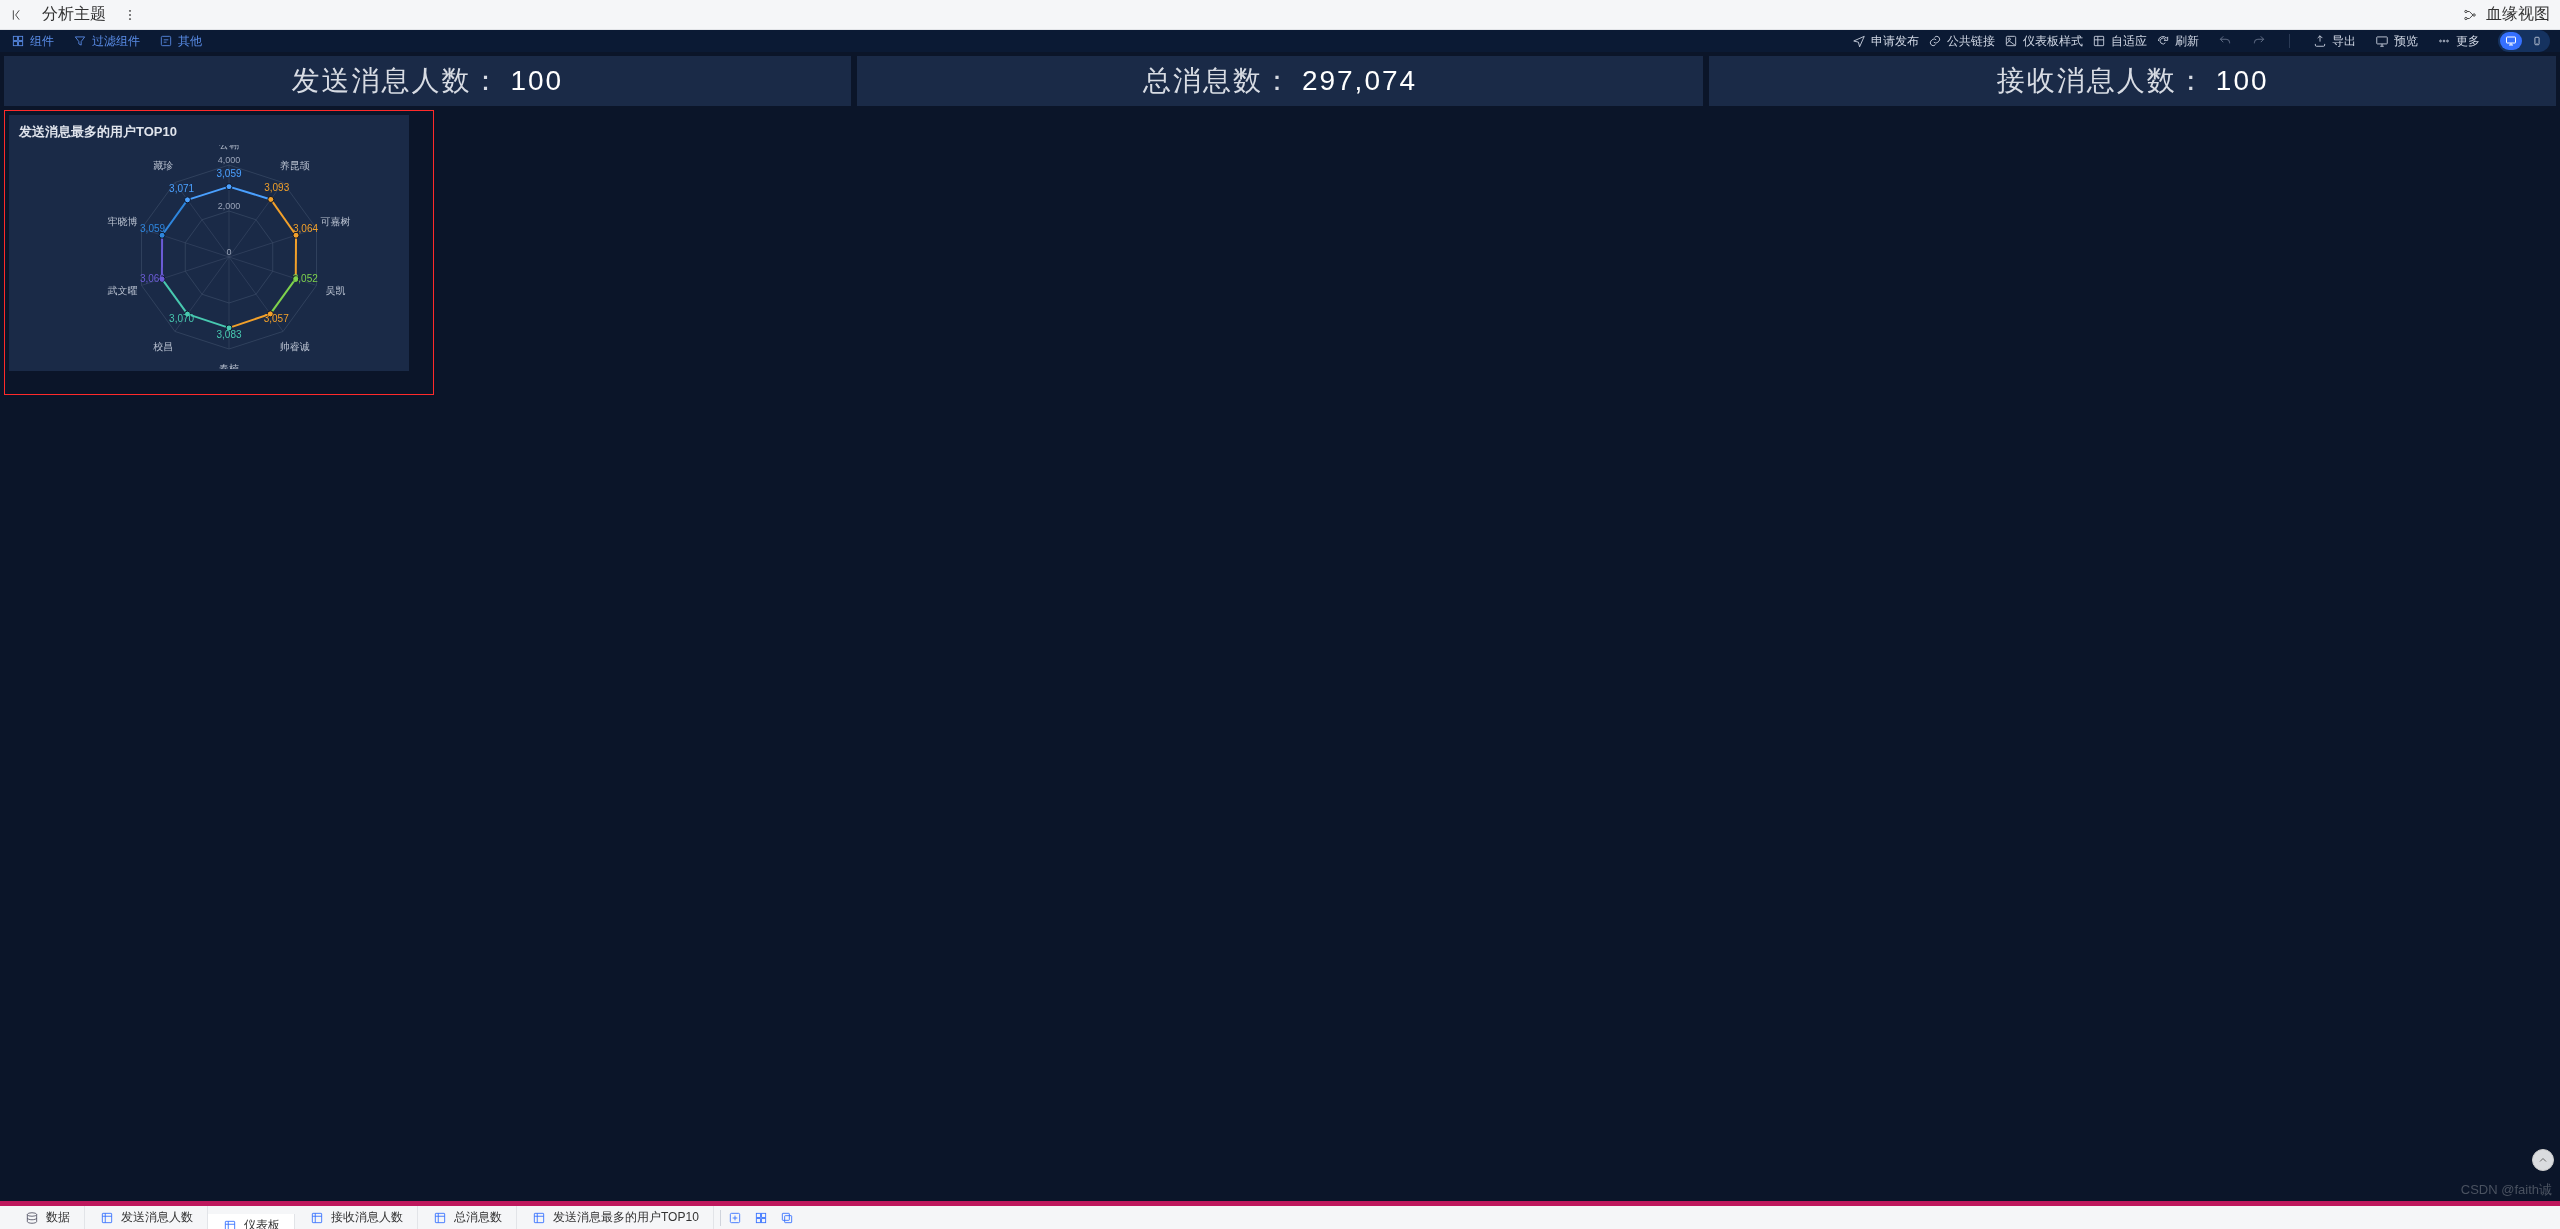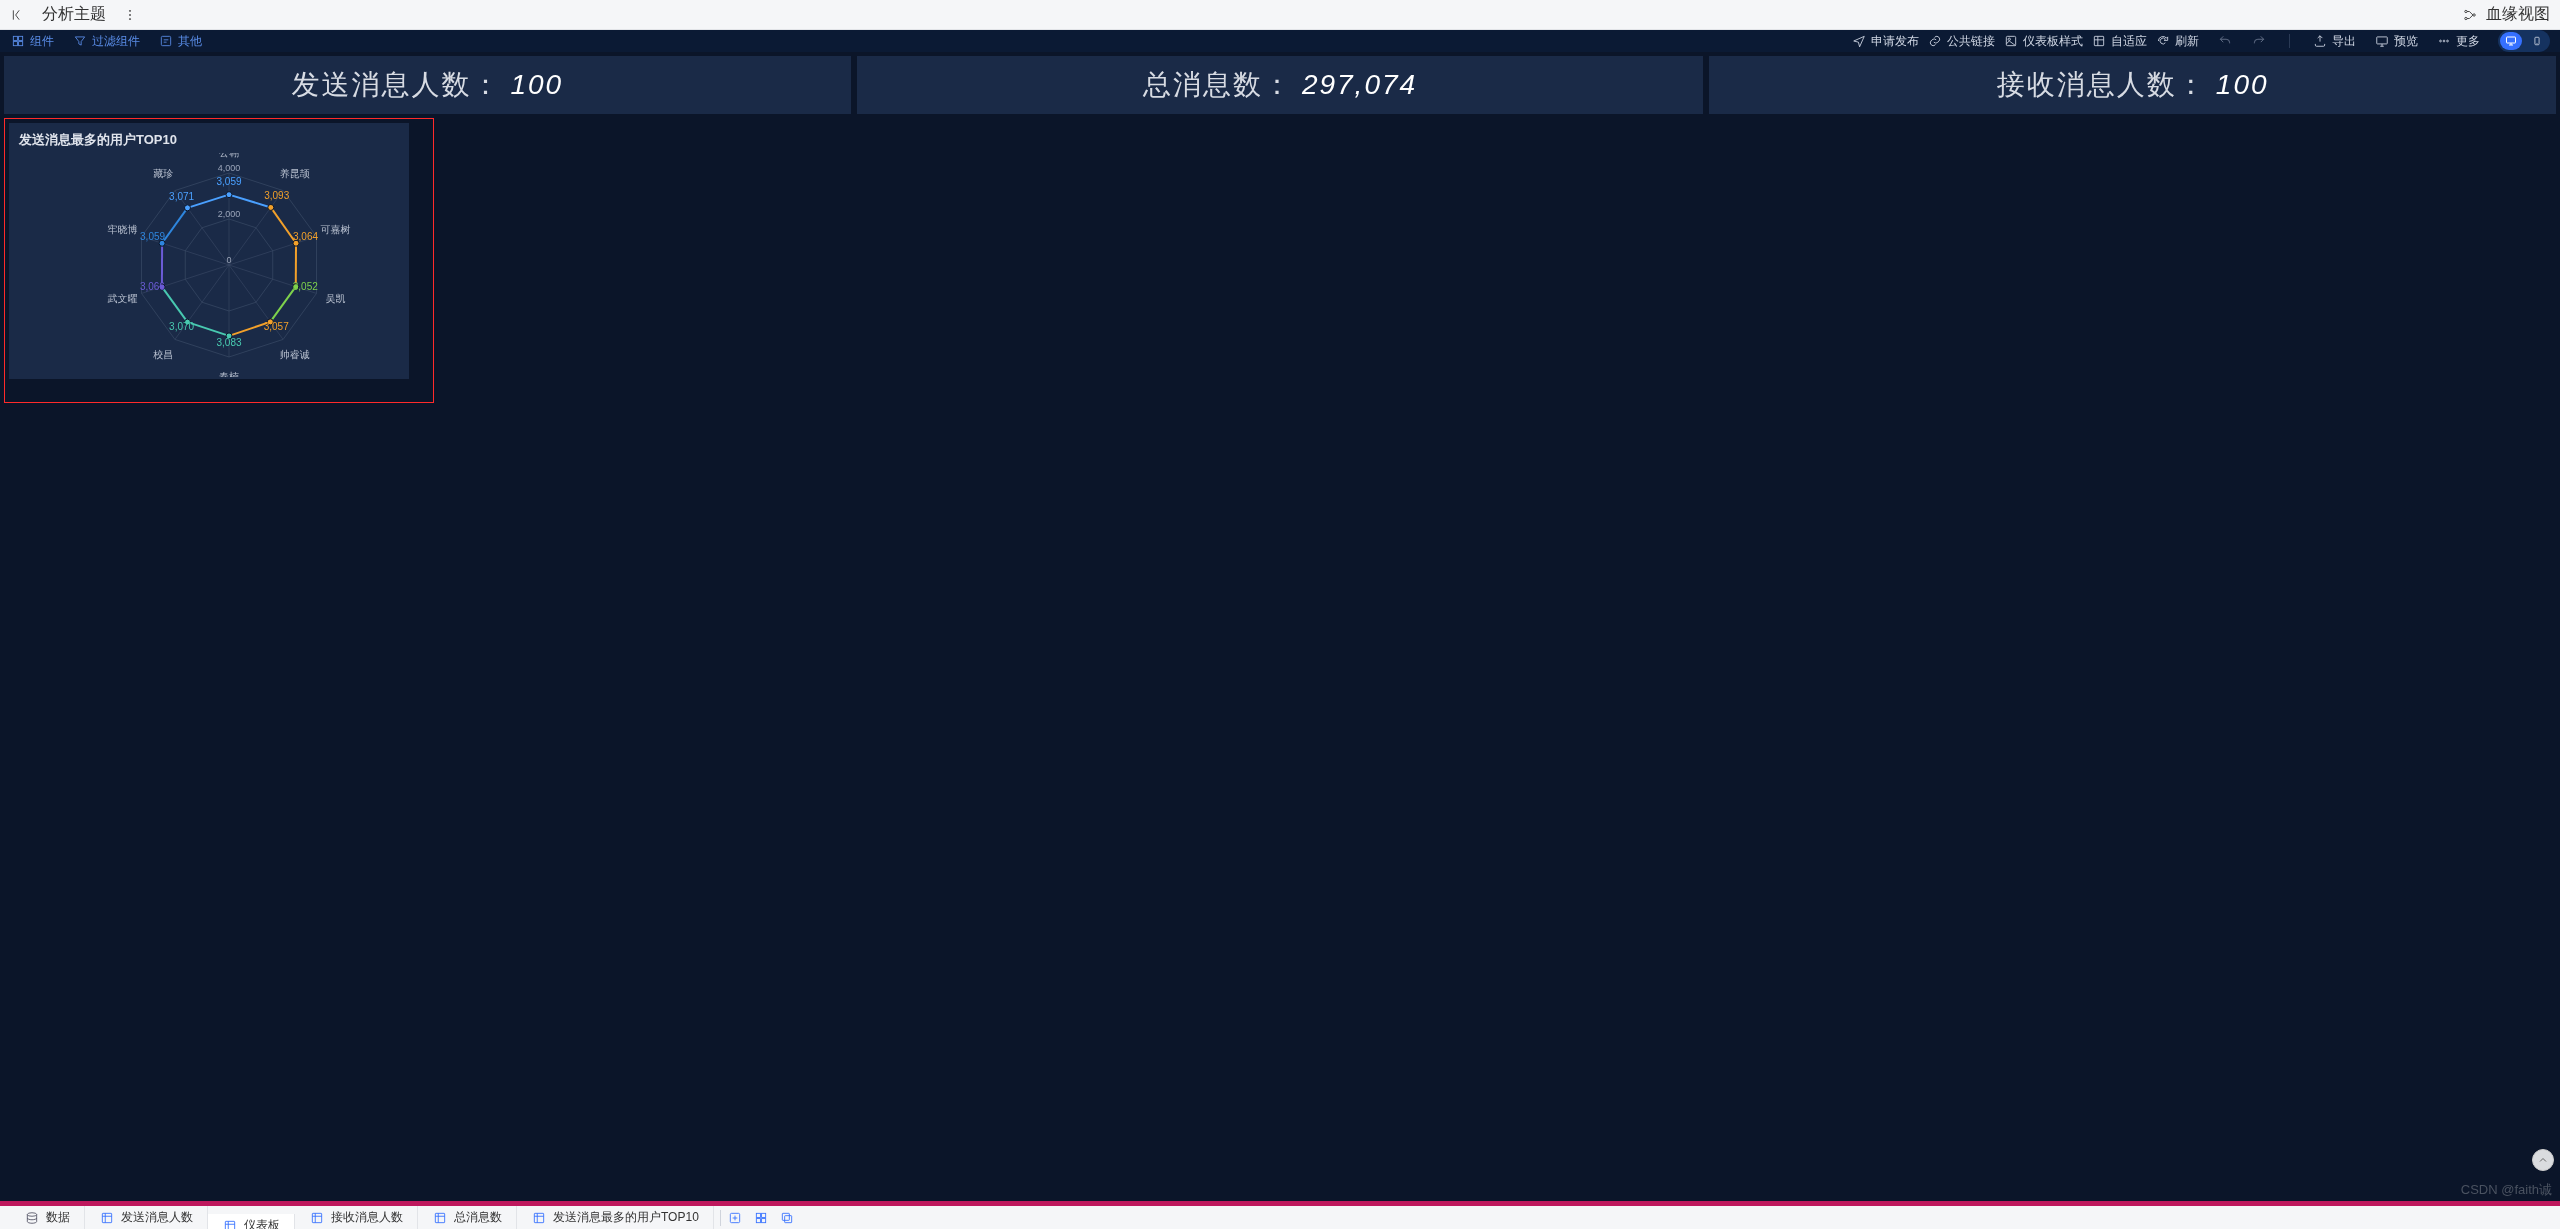--- a/index.html
+++ b/index.html
@@ -23,22 +23,22 @@
   .toolbar .tb-right .tb-item { margin-right: 0; color: #cfd6e3; }
   .toolbar .tb-right .tb-item .icon { color: #cfd6e3; }
   .toolbar .divider { width: 1px; height: 14px; background: #2a3a55; margin: 0 4px; }
   .device-toggle { display: flex; gap: 4px; background: #15325f; border-radius: 12px; padding: 2px; }
   .device-toggle .dev { width: 22px; height: 18px; display: flex; align-items: center; justify-content: center; border-radius: 10px; cursor: pointer; color: #cfd6e3; }
   .device-toggle .dev.active { background: #3570ff; color: #fff; }
 
   
   .canvas { flex: 1; background: #0b1529; padding: 4px; overflow: hidden; position: relative; }
   .kpi-row { display: flex; gap: 6px; }
-  .kpi { flex: 1; height: 58px; background: #1a2a47; display: flex; align-items: center; justify-content: center; color: #d7dbe3; font-size: 28px; letter-spacing: 2px; }
-  .kpi .num { color: #ffffff; margin-left: 9px; font-style: italic; }
+  .kpi { flex: 1; height: 50px; background: #1a2a47; display: flex; align-items: center; justify-content: center; color: #d7dbe3; font-size: 28px; letter-spacing: 2px; }
+  .kpi .num { color: #ffffff; margin-left: 9px; }
 
   .chart-wrap { margin-top: 4px; width: 430px; height: 285px; border: 1.5px solid #ff2a2a; padding: 4px; }
   .chart-panel { width: 400px; height: 256px; background: #1a2a47; color: #e0e4ec; padding: 8px 10px; display: flex; flex-direction: column; }
   .chart-title { font-size: 13px; font-weight: 600; margin-bottom: 4px; }
   .radar-box { position: relative; flex: 1; }
   .radar-svg { width: 100%; height: 100%; }
   .cat-label { font-size: 10px; fill: #b9c1d0; text-anchor: middle; dominant-baseline: middle; }
   .ring-label { font-size: 9px; fill: #9aa4b8; text-anchor: middle; }
   .val-label { font-size: 10px; font-weight: 500; text-anchor: middle; }
 

